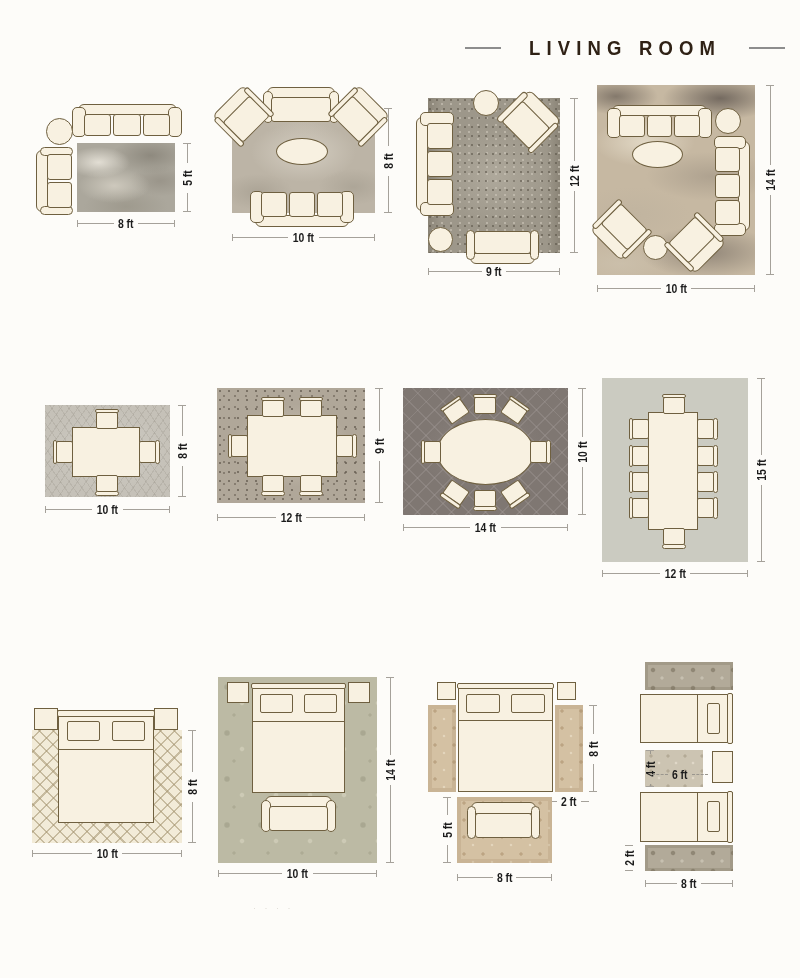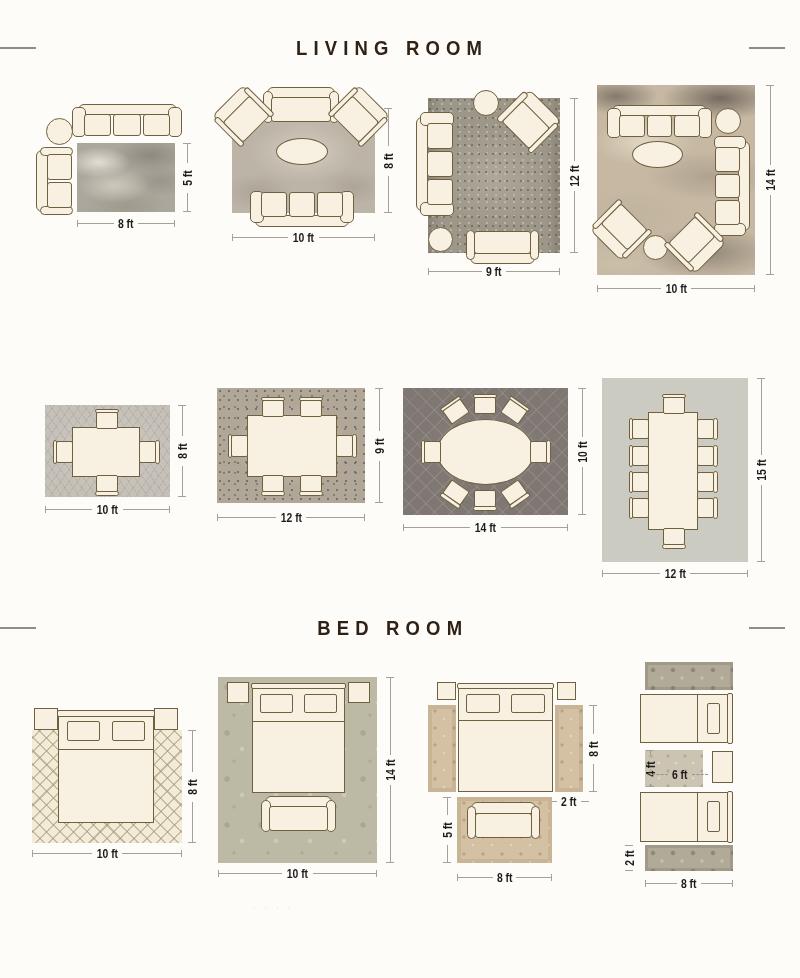--- a/index.html
+++ b/index.html
@@ -8,21 +8,21 @@
     --dimline:#a5a19a;
     --dimtext:#1c1c1c;
   }
   html,body{margin:0;padding:0;background:#ffffff;}
   #canvas{
     position:relative;width:800px;height:978px;margin:0 auto;
     background:#fdfcf9;overflow:hidden;
     font-family:"Liberation Sans",sans-serif;
   }
   
-  .stitle{position:absolute;left:0;right:15px;display:flex;justify-content:space-between;align-items:center;gap:15px;height:24px;}
+  .stitle{position:absolute;left:0;right:15px;display:flex;justify-content:flex-end;align-items:center;gap:15px;height:24px;}
   .ttxt{font-size:21px;font-weight:700;letter-spacing:7px;color:#2f2115;transform:scaleX(.88);white-space:nowrap;}
   .tdash{width:36px;height:2.5px;background:#8d8d8d;}
   
   .rug{position:absolute;}
   .rx-mottle1{background:
     radial-gradient(ellipse 45px 22px at 22% 28%, rgba(232,228,218,.9) 0%, rgba(232,228,218,0) 70%),
     radial-gradient(ellipse 55px 26px at 75% 18%, rgba(130,125,114,.7) 0%, rgba(130,125,114,0) 70%),
     radial-gradient(ellipse 50px 24px at 38% 62%, rgba(214,209,197,.8) 0%, rgba(214,209,197,0) 72%),
     radial-gradient(ellipse 44px 22px at 85% 55%, rgba(140,134,123,.55) 0%, rgba(140,134,123,0) 70%),
     radial-gradient(ellipse 60px 26px at 50% 92%, rgba(150,145,132,.6) 0%, rgba(150,145,132,0) 70%),
@@ -423,25 +423,20 @@
       <i class="tb"></i>
   </div>
   <div class="dim-h" style="left:602px;top:566px;width:146px">
     <i class="t1"></i>
       <i class="ln"></i>
       <span class="txt">12 ft</span>
       <i class="ln"></i>
       <i class="t1"></i>
   </div>
 
-  <div class="stitle" style="top:616px">
-    <i class="tdash"></i>
-    <span class="ttxt">BED ROOM</span>
-    <i class="tdash"></i>
-  </div>
 
   <div class="rug rx-trellis" style="left:32px;top:730px;width:150px;height:113px"></div>
   <div class="nstand" style="left:34px;top:708px;width:24px;height:22px"></div>
   <div class="nstand" style="left:154px;top:708px;width:24px;height:22px"></div>
   <div class="bed" style="left:58px;top:710px;width:96px;height:113px">
     <i class="bhead"></i>
     <i class="bp1"></i>
     <i class="bp2"></i>
     <i class="bfold"></i>
   </div>

